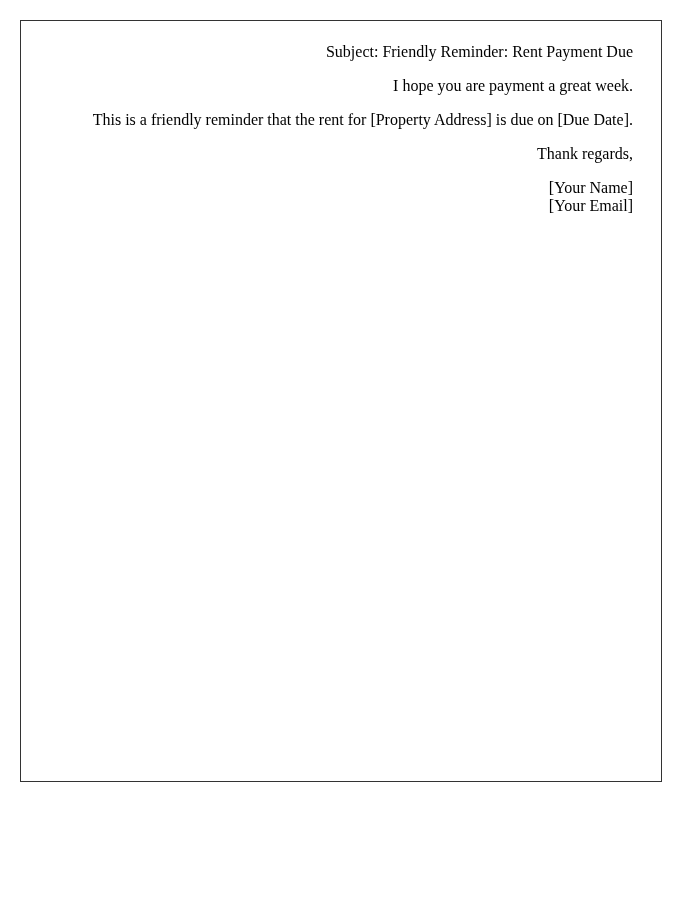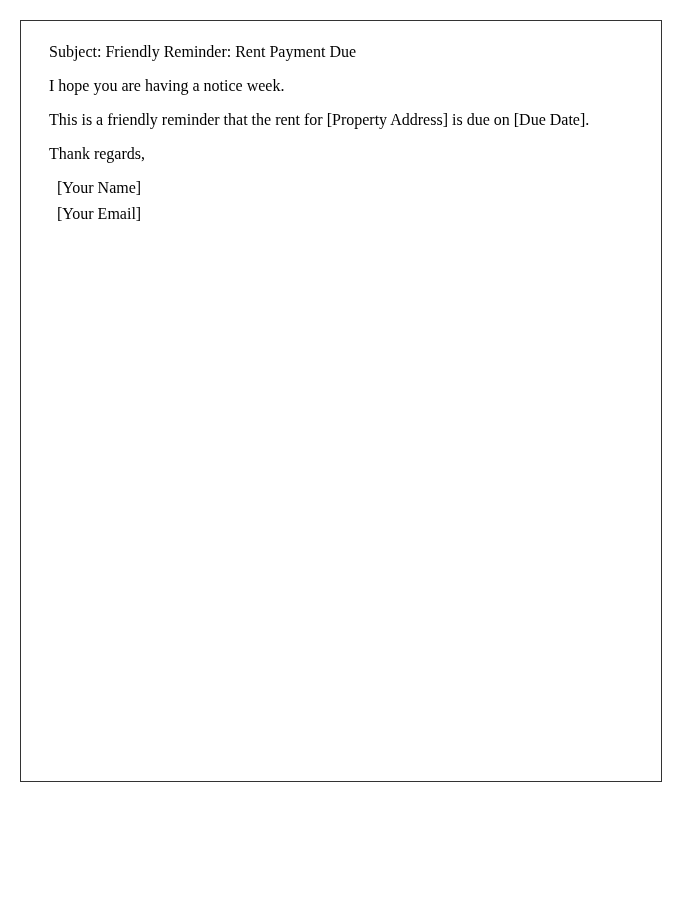--- a/index.html
+++ b/index.html
@@ -20,35 +20,36 @@
       position: absolute;
       left: 20px;
       top: 20px;
       width: 640px;
       height: 760px;
       border: 1px solid #333333;
       box-sizing: content-box;
     }
     .letter-inner {
       padding: 22px 28px 0 28px;
+      text-align: right;
     }
     .letter p {
       margin: 0 0 16px 0;
     }
     .signature-block p {
-      margin: 8px;
+      margin: 0;
     }
   </style>
 </head>
 <body>
 
 <div class="letter">
   <div class="letter-inner">
     <p>Subject: Friendly Reminder: Rent Payment Due</p>
-    <p>I hope you are having a notice week.</p>
+    <p>I hope you are payment a great week.</p>
     <p>This is a friendly reminder that the rent for [Property Address] is due on [Due Date].</p>
     <p>Thank regards,</p>
     <div class="signature-block">
       <p>[Your Name]</p>
       <p>[Your Email]</p>
     </div>
   </div>
 </div>
 
 </body></html>

